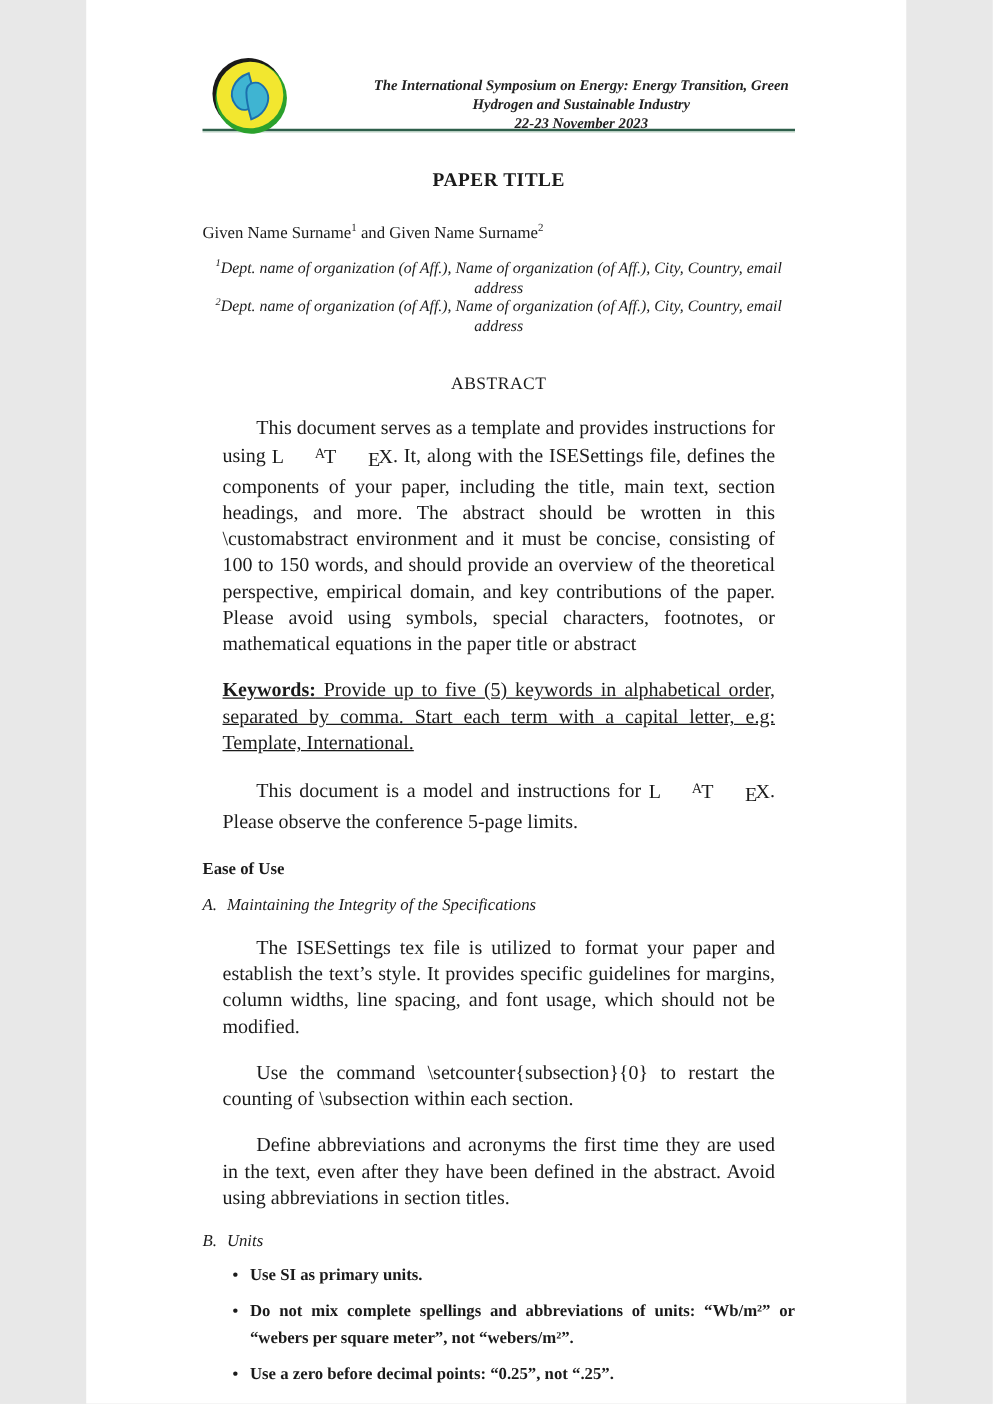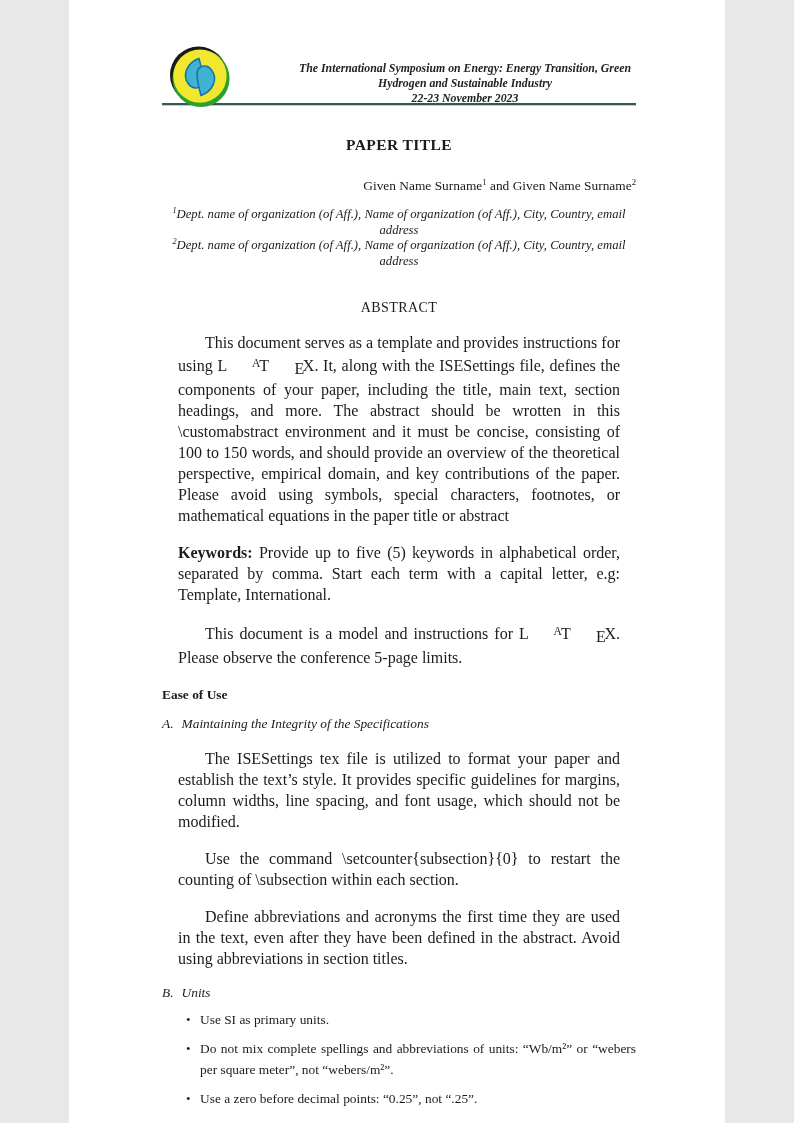--- a/index.html
+++ b/index.html
@@ -35,21 +35,21 @@
   }
 
   
   .title {
     margin: 30px 0 6px;
     font-size: 15.5px;
     font-weight: bold;
     text-align: center;
     letter-spacing: 0.4px;
   }
-  .authors { margin: 24px 0 0; font-size: 13.4px; text-align: right; }
+  .authors { margin: 24px 0 0; font-size: 13.4px; text-align: left; }
   .affiliations {
     margin: 13px 0 0;
     font-style: italic;
     font-size: 12.7px;
     line-height: 15.5px;
     text-align: center;
   }
   .affiliations p { margin: 0; }
   sup { font-size: 0.65em; vertical-align: super; line-height: 0; }
 
@@ -62,21 +62,21 @@
     letter-spacing: 0.4px;
   }
   p.body {
     margin: 16px;
     font-size: 16px;
     line-height: 21px;
     text-align: justify;
   }
   .indent { text-indent: 27px; }
   .abstract-para { margin-top: 13px; }
-  .keywords { margin-top: 9px; }
+  .keywords { margin-top: 9px; text-decoration: underline; }
   .keywords b { font-weight: bold; }
 
   h3.section {
     margin: 19px 0 10px;
     font-size: 13.4px;
     font-weight: bold;
   }
   h4.subsection {
     margin: 13px 0 8px;
     font-size: 13.4px;
@@ -86,20 +86,21 @@
   .sub-label { margin-right: 8px; }
 
   
   ul.bullets { list-style: none; margin: 8px 0 0; padding: 0 0 0 38px; }
   ul.bullets li {
     position: relative;
     margin: 0 0 8px;
     font-size: 13.4px;
     line-height: 21px;
     text-align: justify;
+    font-weight: bold;
   }
   ul.bullets li::before {
     content: "\2022";
     position: absolute;
     left: -14px;
     top: 0;
     font-size: 13px;
   }
 
   

